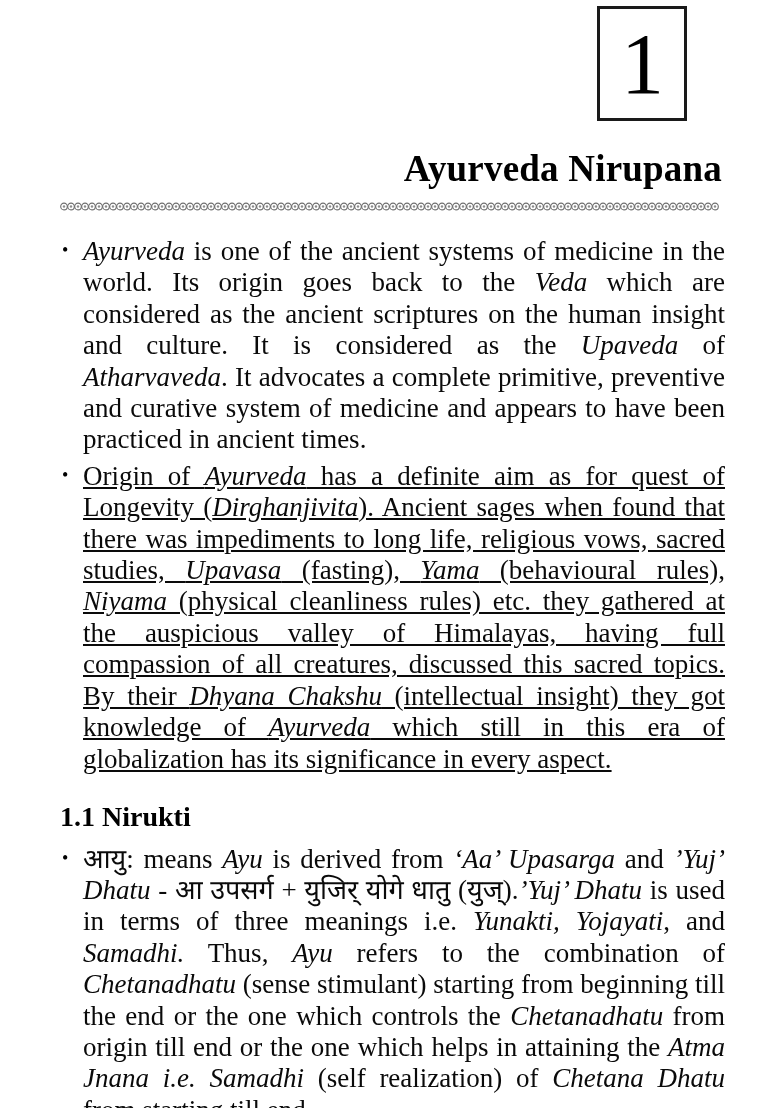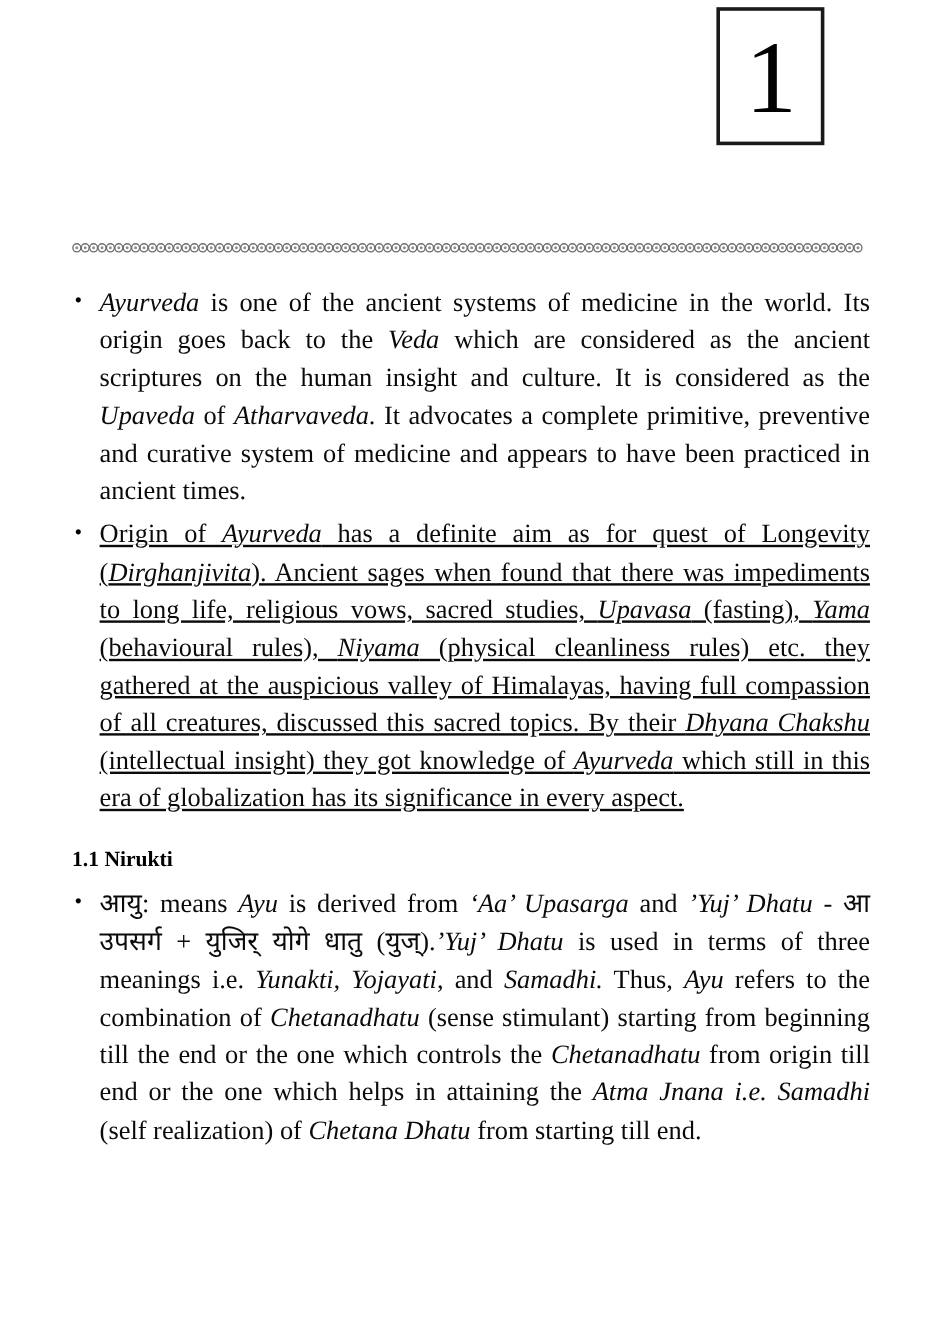--- a/index.html
+++ b/index.html
@@ -75,21 +75,21 @@
   .content {
     position: absolute;
     left: 60px;
     top: 236px;
     width: 665px;
   }
   .bullet-para {
     position: relative;
     padding-left: 23px;
     margin: 0 0 0 0;
-    font-size: 22px;
+    font-size: 27px;
     line-height: 31.4px;
     text-align: justify;
     text-justify: inter-word;
     color: #0a0a0a;
     hyphens: none;
   }
   .bullet-para + .bullet-para {
     margin-top: 5px;
     text-decoration: underline;
   }
@@ -100,40 +100,41 @@
     top: -1px;
     font-size: 18px;
     line-height: 31.4px;
     color: #000000;
   }
   i, .it { font-style: italic; }
 
   .section-heading {
     font-family: "Liberation Serif", "DejaVu Serif", serif;
     font-weight: bold;
-    font-size: 18px;
+    font-size: 28px;
     line-height: 1.2;
     margin: 25px 0 10px 0;
     color: #000000;
   }
 
   .deva {
     font-family: "Liberation Serif", "DejaVu Serif", serif;
     font-style: normal;
     margin-top: 24px;
   }
 </style>
 </head>
 <body>
 
 <div class="page">
 
   <div class="chapter-box"></div>
   <div class="chapter-number">1</div>
 
+  <div class="chapter-title">Ayurveda Nirupana</div>
 
   <div class="divider">
     <svg width="662" height="13" viewBox="0 0 662 13" xmlns="http://www.w3.org/2000/svg">
       <defs>
         <g id="lnk">
           <ellipse cx="0" cy="6.5" rx="3.3" ry="3.4" fill="none" stroke="#6d6d6d" stroke-width="1.1"></ellipse>
           <ellipse cx="0" cy="6.5" rx="1.2" ry="1.3" fill="#8c8c8c"></ellipse>
         </g>
       </defs>
       <g>

